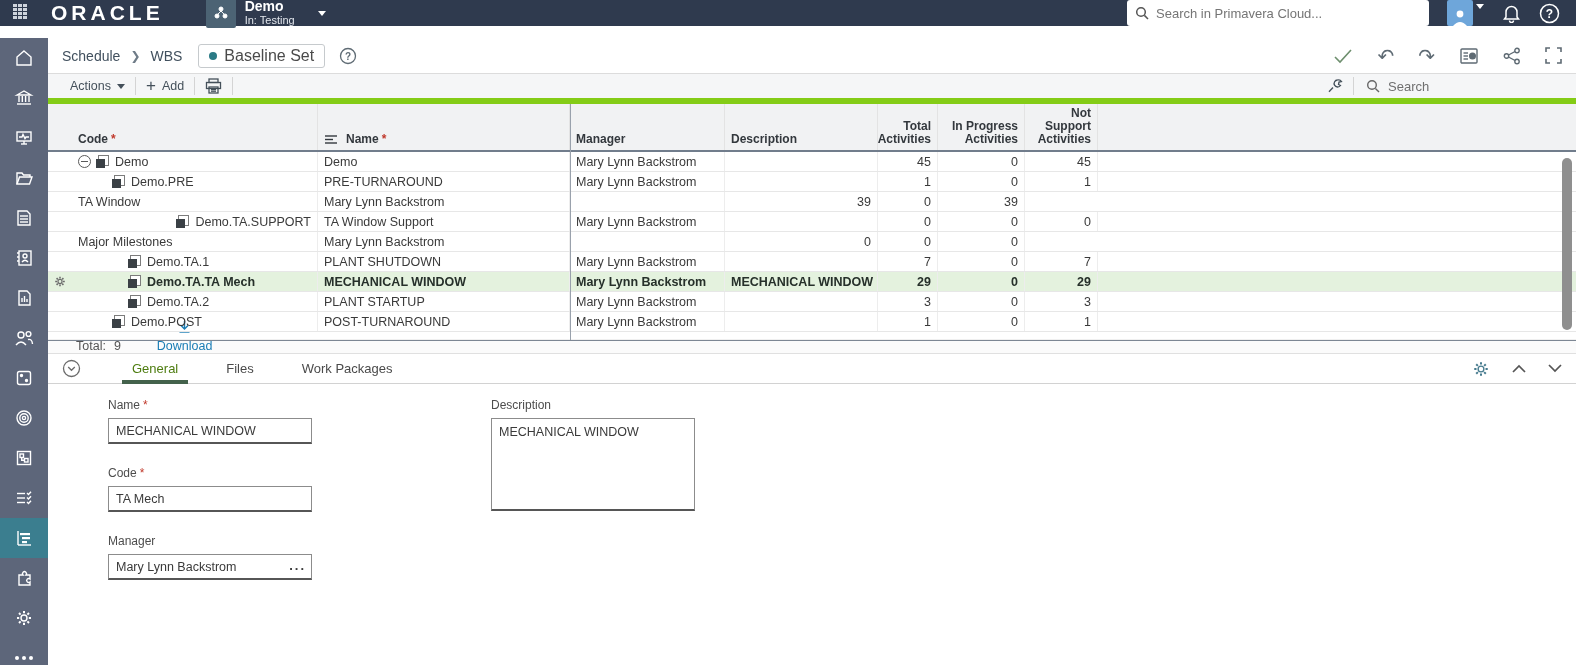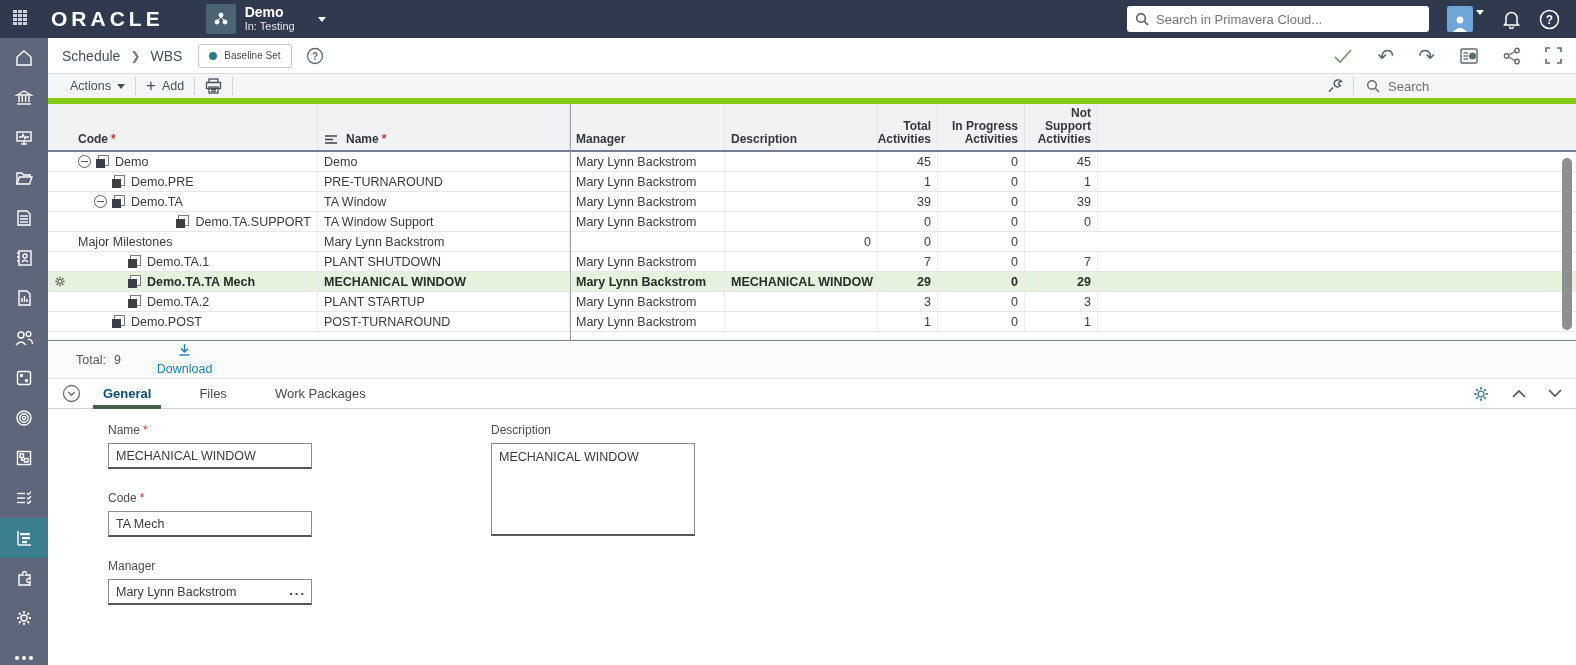--- a/index.html
+++ b/index.html
@@ -1,20 +1,20 @@
 <!DOCTYPE html>
 <html><head>
 <meta charset="utf-8">
 <style>
   * { margin:0; padding:0; box-sizing:border-box; }
   html,body { width:1576px; height:665px; overflow:hidden; background:#fff;
     font-family:"Liberation Sans", sans-serif; color:#3a3a3a; }
 
   
-  .topbar { position:absolute; left:0; top:0; width:1576px; height:38px;
+  .topbar { position:absolute; left:0; top:0; width:1576px; height:26px;
     background:#2f3a4e; display:flex; align-items:center; z-index:30; }
   .waffle { width:16px; height:18px; margin-left:13px; display:grid;
     grid-template-columns:repeat(3,4px); grid-template-rows:repeat(4,3px); gap:1px; }
   .waffle span { background:#cfd4dc; }
   .brand { color:#fff; font-size:21px; font-weight:bold; letter-spacing:4px; margin-left:22px; }
   .proj { display:flex; align-items:center; margin-left:42px; gap:9px; cursor:pointer; }
   .proj-icon { width:30px; height:30px; background:#4c6374; border-radius:2px;
     display:flex; align-items:center; justify-content:center; }
   .proj-name { color:#fff; font-size:14px; font-weight:bold; line-height:15px; }
   .proj-ctx { color:#e2e6ec; font-size:11px; line-height:13px; }
@@ -40,21 +40,21 @@
   
   .main { position:absolute; left:48px; top:38px; width:1528px; height:627px; background:#fff; }
 
   .crumbbar { height:36px; border-bottom:1px solid #dcdcdc; display:flex;
     align-items:center; padding:0 14px; }
   .crumb { font-size:14px; color:#41505e; cursor:pointer; }
   .crumb-sep { margin:0 10px; color:#6f7c88; font-size:12px; }
   .chip { display:flex; align-items:center; gap:7px; border:1px solid #c6cacd;
     border-radius:3px; height:24px; padding:0 10px; margin-left:16px; cursor:pointer; }
   .chip-dot { width:8px; height:8px; border-radius:50%; background:#2a7a85; }
-  .chip-label { font-size:10px; color:#4a4a4a;text-align:right; }
+  .chip-label { font-size:16px; color:#4a4a4a;text-align:right; }
   .help-o { margin-left:14px; cursor:pointer; }
   .crumb-icons { margin-left:auto; display:flex; align-items:center; gap:24px; }
   .crumb-icons .ic { cursor:pointer; display:flex; }
 
   .toolbar { height:30px; background:#f5f6f7; border-bottom:6px solid #84cc16;
     display:flex; align-items:center; padding:0 12px; font-size:12.5px; color:#44505a; }
   .tbtn { display:flex; align-items:center; gap:6px; cursor:pointer; padding:0 10px; height:100%; }
   .tsep { width:1px; height:18px; background:#d4d4d4; }
   .tb2-right { margin-left:auto; display:flex; align-items:center; height:100%; }
   .mini-search { display:flex; align-items:center; gap:8px; padding:0 12px; width:210px; }
@@ -86,32 +86,32 @@
     border:1px solid #7c7c7c; background:#fff; }
   .wbsicon::after { content:""; position:absolute; left:0; bottom:0; width:9px; height:9px;
     background:#3a4045; }
   .gear-gutter { visibility:hidden; margin:0 auto; }
   .trow.selected .gear-gutter { visibility:visible; }
   .frozen-div { position:absolute; left:522px; top:0; bottom:0; width:1px; background:#99a1ac; }
   .vscroll { position:absolute; right:4px; top:54px; width:10px; height:172px;
     background:#8f8f8f; border-radius:5px; cursor:grab; }
   .empty-strip { height:8px; border-bottom:1px solid #f0f0f0; }
 
-  .totalbar { height:39px; background:#fbfbfb; border-top:1px solid #7d8794;
-    border-bottom:1px solid #e0e0e0; display:flex; align-items:center;
+  .totalbar { height:14px; background:#fbfbfb; border-top:1px solid #7d8794;
+    border-bottom:1px solid #e0e0e0; display:flex; align-items:flex-end;
     padding-left:28px; font-size:12.5px; color:#555; gap:8px; }
   .dl { display:flex; align-items:center; gap:5px; color:#1a7db5; margin-left:28px; cursor:pointer;flex-direction:column; }
 
   
   .tabsbar { height:30px; border-bottom:1px solid #d2d2d2; display:flex; align-items:center;
     padding:0 14px; gap:0; position:relative; }
   .panel-toggle { margin-right:18px; cursor:pointer; display:flex; }
   .tab { font-size:13px; color:#4a4a4a; padding:0 4px; margin-right:40px; height:30px;
     display:flex; align-items:center; position:relative; cursor:pointer; }
-  .tab.active { font-weight:bold; color:#0c4a6e; }
+  .tab.active { font-weight:normal; color:#4d7c0f;margin-left:29px; }
   .tab.active::after { content:""; position:absolute; left:-6px; right:-6px; bottom:0;
     height:4px; background:#44624c; }
   .tabs-right { margin-left:auto; display:flex; align-items:center; gap:22px; }
   .tabs-right .ic { cursor:pointer; display:flex; }
 
   
   .detail { padding:14px 0 0 60px; position:relative; }
   .field { margin-bottom:22px; width:204px; }
   .lbl { font-size:12px; color:#4d4d4d; margin-bottom:6px; }
   .inp { width:204px; height:26px; border:1px solid #8c8c8c; border-bottom:2px solid #565656;
@@ -515,25 +515,20 @@
                 <line x1="10" y1="2" x2="10" y2="5"></line>
                 <line x1="10" y1="15" x2="10" y2="18"></line>
                 <line x1="2" y1="10" x2="5" y2="10"></line>
                 <line x1="15" y1="10" x2="18" y2="10"></line>
                 <line x1="4.3" y1="4.3" x2="6.4" y2="6.4"></line>
                 <line x1="13.6" y1="13.6" x2="15.7" y2="15.7"></line>
                 <line x1="15.7" y1="4.3" x2="13.6" y2="6.4"></line>
                 <line x1="6.4" y1="13.6" x2="4.3" y2="15.7"></line>
               </g>
             </svg>
-          </div>
-          <div class="c" style="padding-left: 22px;">
-            <span class="collapser"></span>
-            <span class="wbsicon"></span>
-            <span>Demo.TA</span>
           </div>
           <div class="c ">TA Window</div>
           <div class="c ">Mary Lynn Backstrom</div>
           <div class="c "></div>
           <div class="c num">39</div>
           <div class="c num">0</div>
           <div class="c num">39</div>
           <div class="c filler"></div>
         </div>
         <div class="trow grid-cols">

